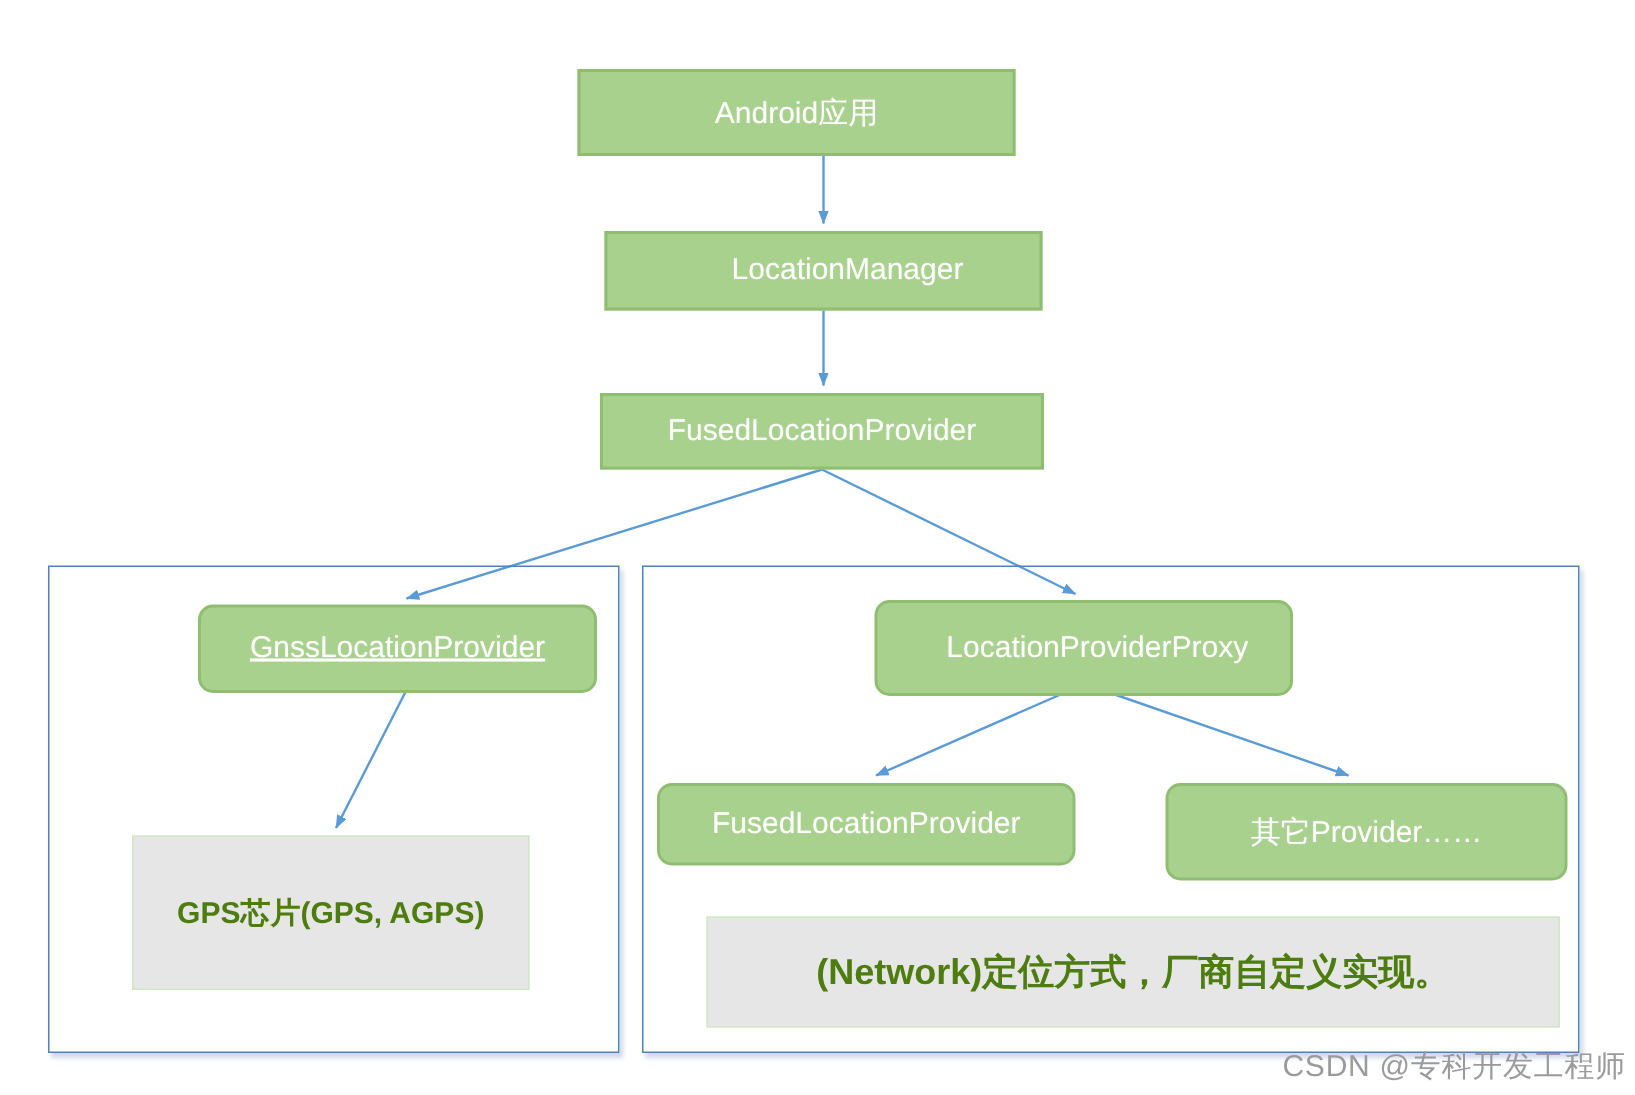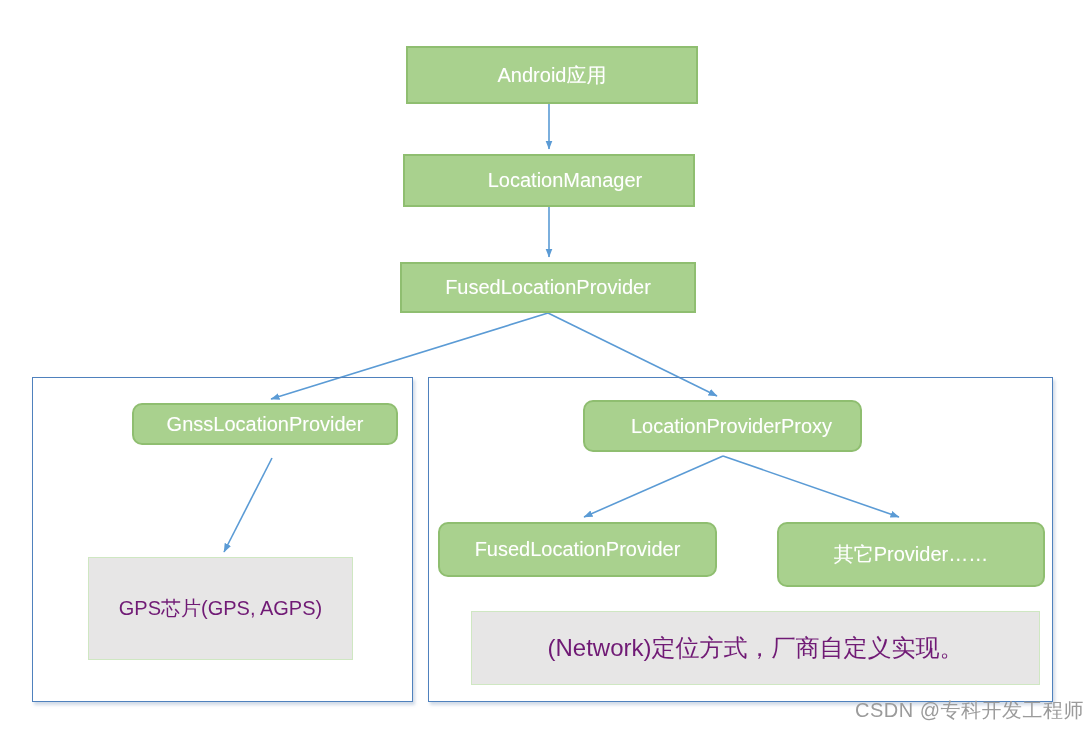--- a/index.html
+++ b/index.html
@@ -21,41 +21,42 @@
   .green{
     background:#a9d18e;
     border:2px solid #8fbe70;
     color:#ffffff;
     text-shadow:0 0 1px rgba(255,255,255,.35);
   }
   .rounded{border-radius:10px;}
   .grayblock{
     background:#e7e6e6;
     border:1px solid #cfe7c2;
-    color:#701a75;
+    color:#4d7c0f;
+    font-weight:bold;
   }
   .container{
     position:absolute;
     box-sizing:border-box;
     border:1.5px solid #4f81bd;
     background:transparent;
     box-shadow:2px 3px 3px rgba(120,150,185,0.35);
   }
   
-  #n-android {left:406px;top:46px; width:292px;height:58px;}
+  #n-android {left:385px;top:46px; width:292px;height:58px;}
   #n-lm      {left:403px;top:154px;width:292px;height:53px;padding-left:32px;}
   #n-lms     {left:400px;top:262px;width:296px;height:51px;}
   
   #c-left  {left:32px; top:377px;width:381px;height:325px;}
   #c-right {left:428px;top:377px;width:625px;height:325px;}
   
-  #n-gnss  {left:132px;top:403px;width:266px;height:42px;}
+  #n-gnss  {left:132px;top:403px;width:266px;height:59px;text-decoration:underline;}
   #n-gps   {left:88px; top:557px;width:265px;height:103px;}
   
-  #n-proxy {left:583px;top:400px;width:279px;height:52px;padding-left:18px;}
+  #n-proxy {left:583px;top:400px;width:279px;height:64px;padding-left:18px;}
   #n-fused {left:438px;top:522px;width:279px;height:55px;}
   #n-other {left:777px;top:522px;width:268px;height:65px;}
   #n-network{left:471px;top:611px;width:569px;height:74px;font-size:24px;}
   .watermark{
     position:absolute;
     right:6px;top:697px;
     color:#9b9b9b;
     font-size:20px;
     letter-spacing:0.5px;
   }

